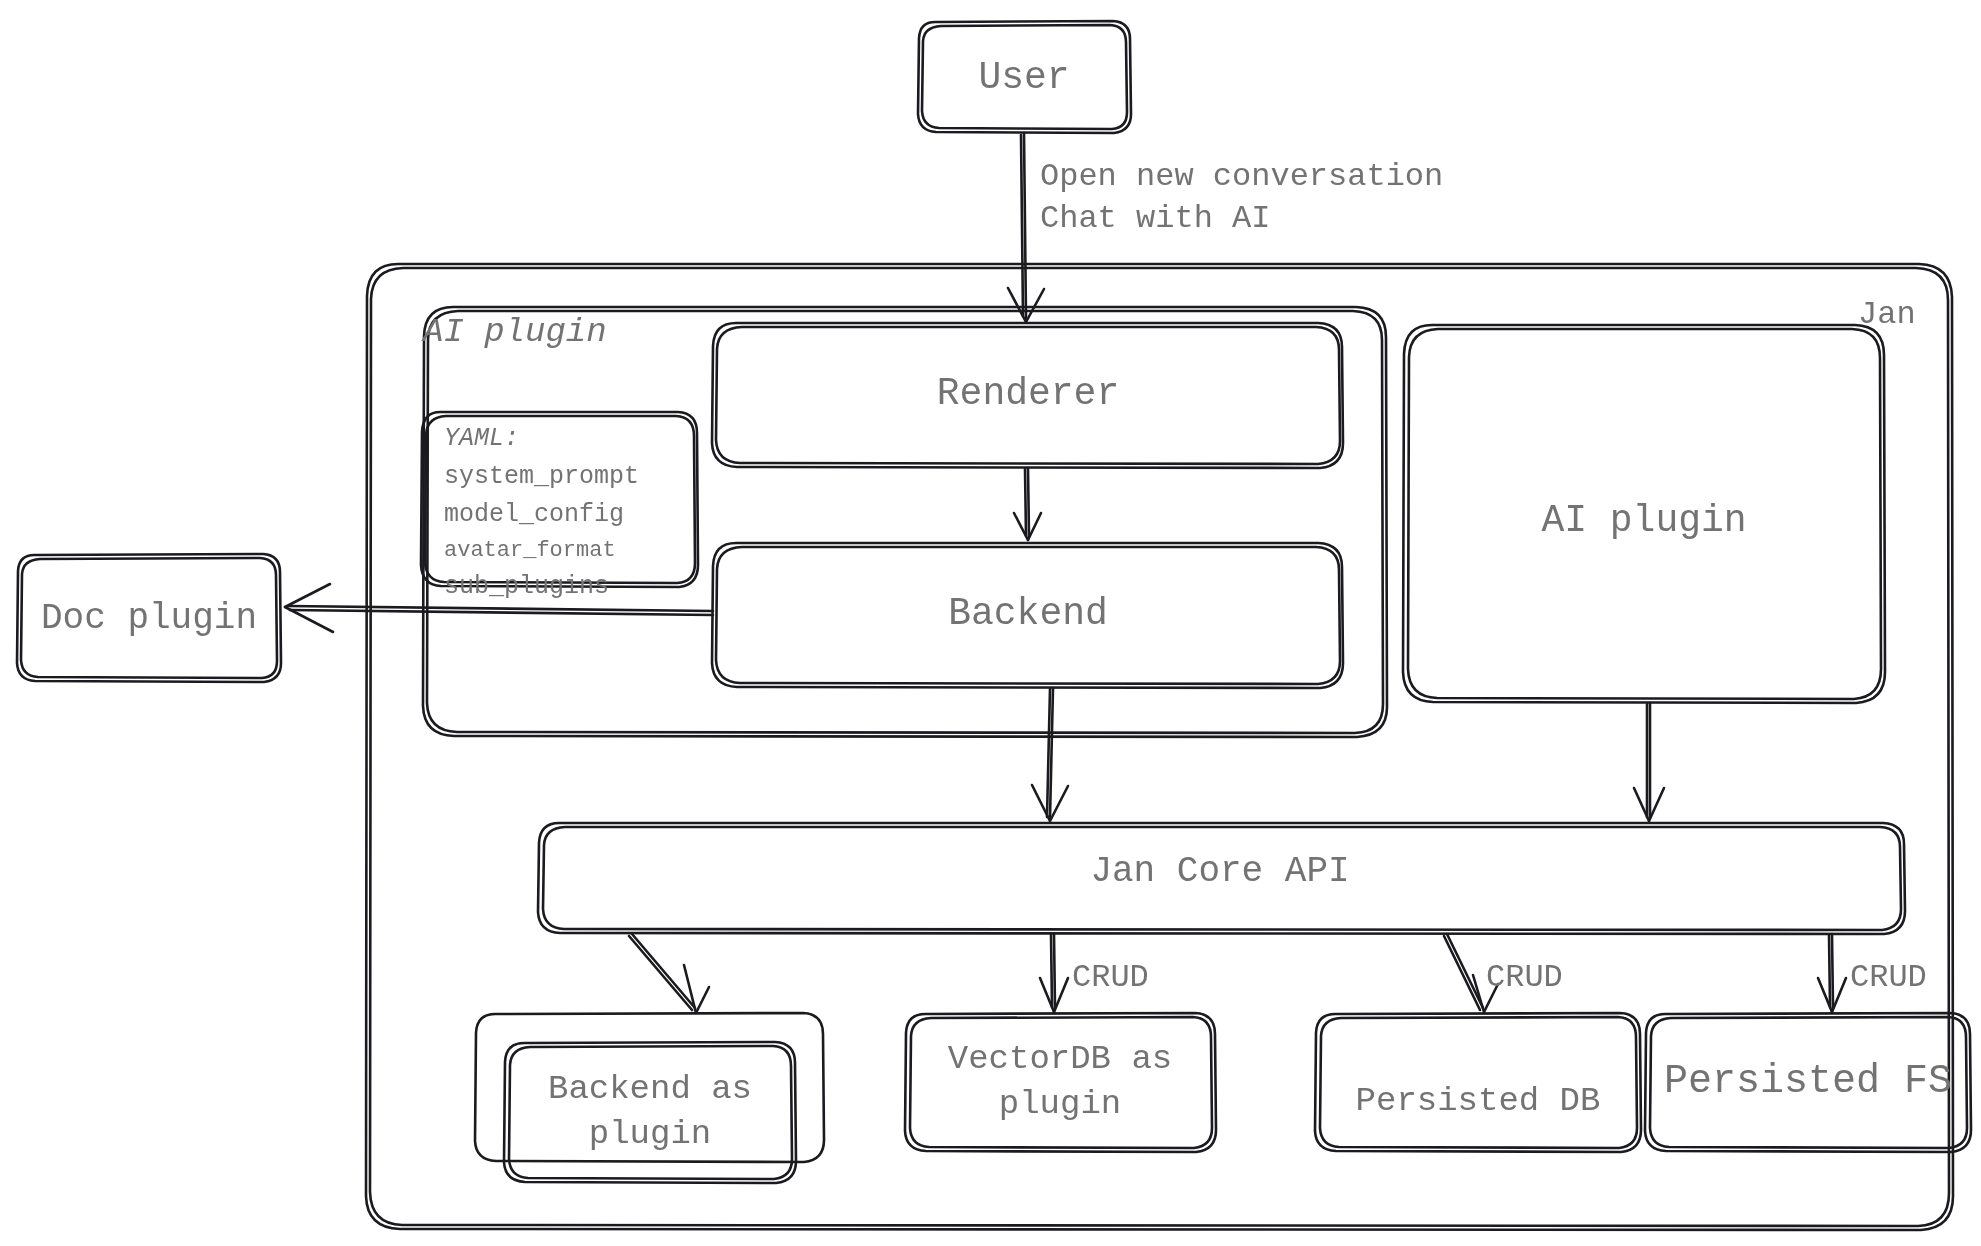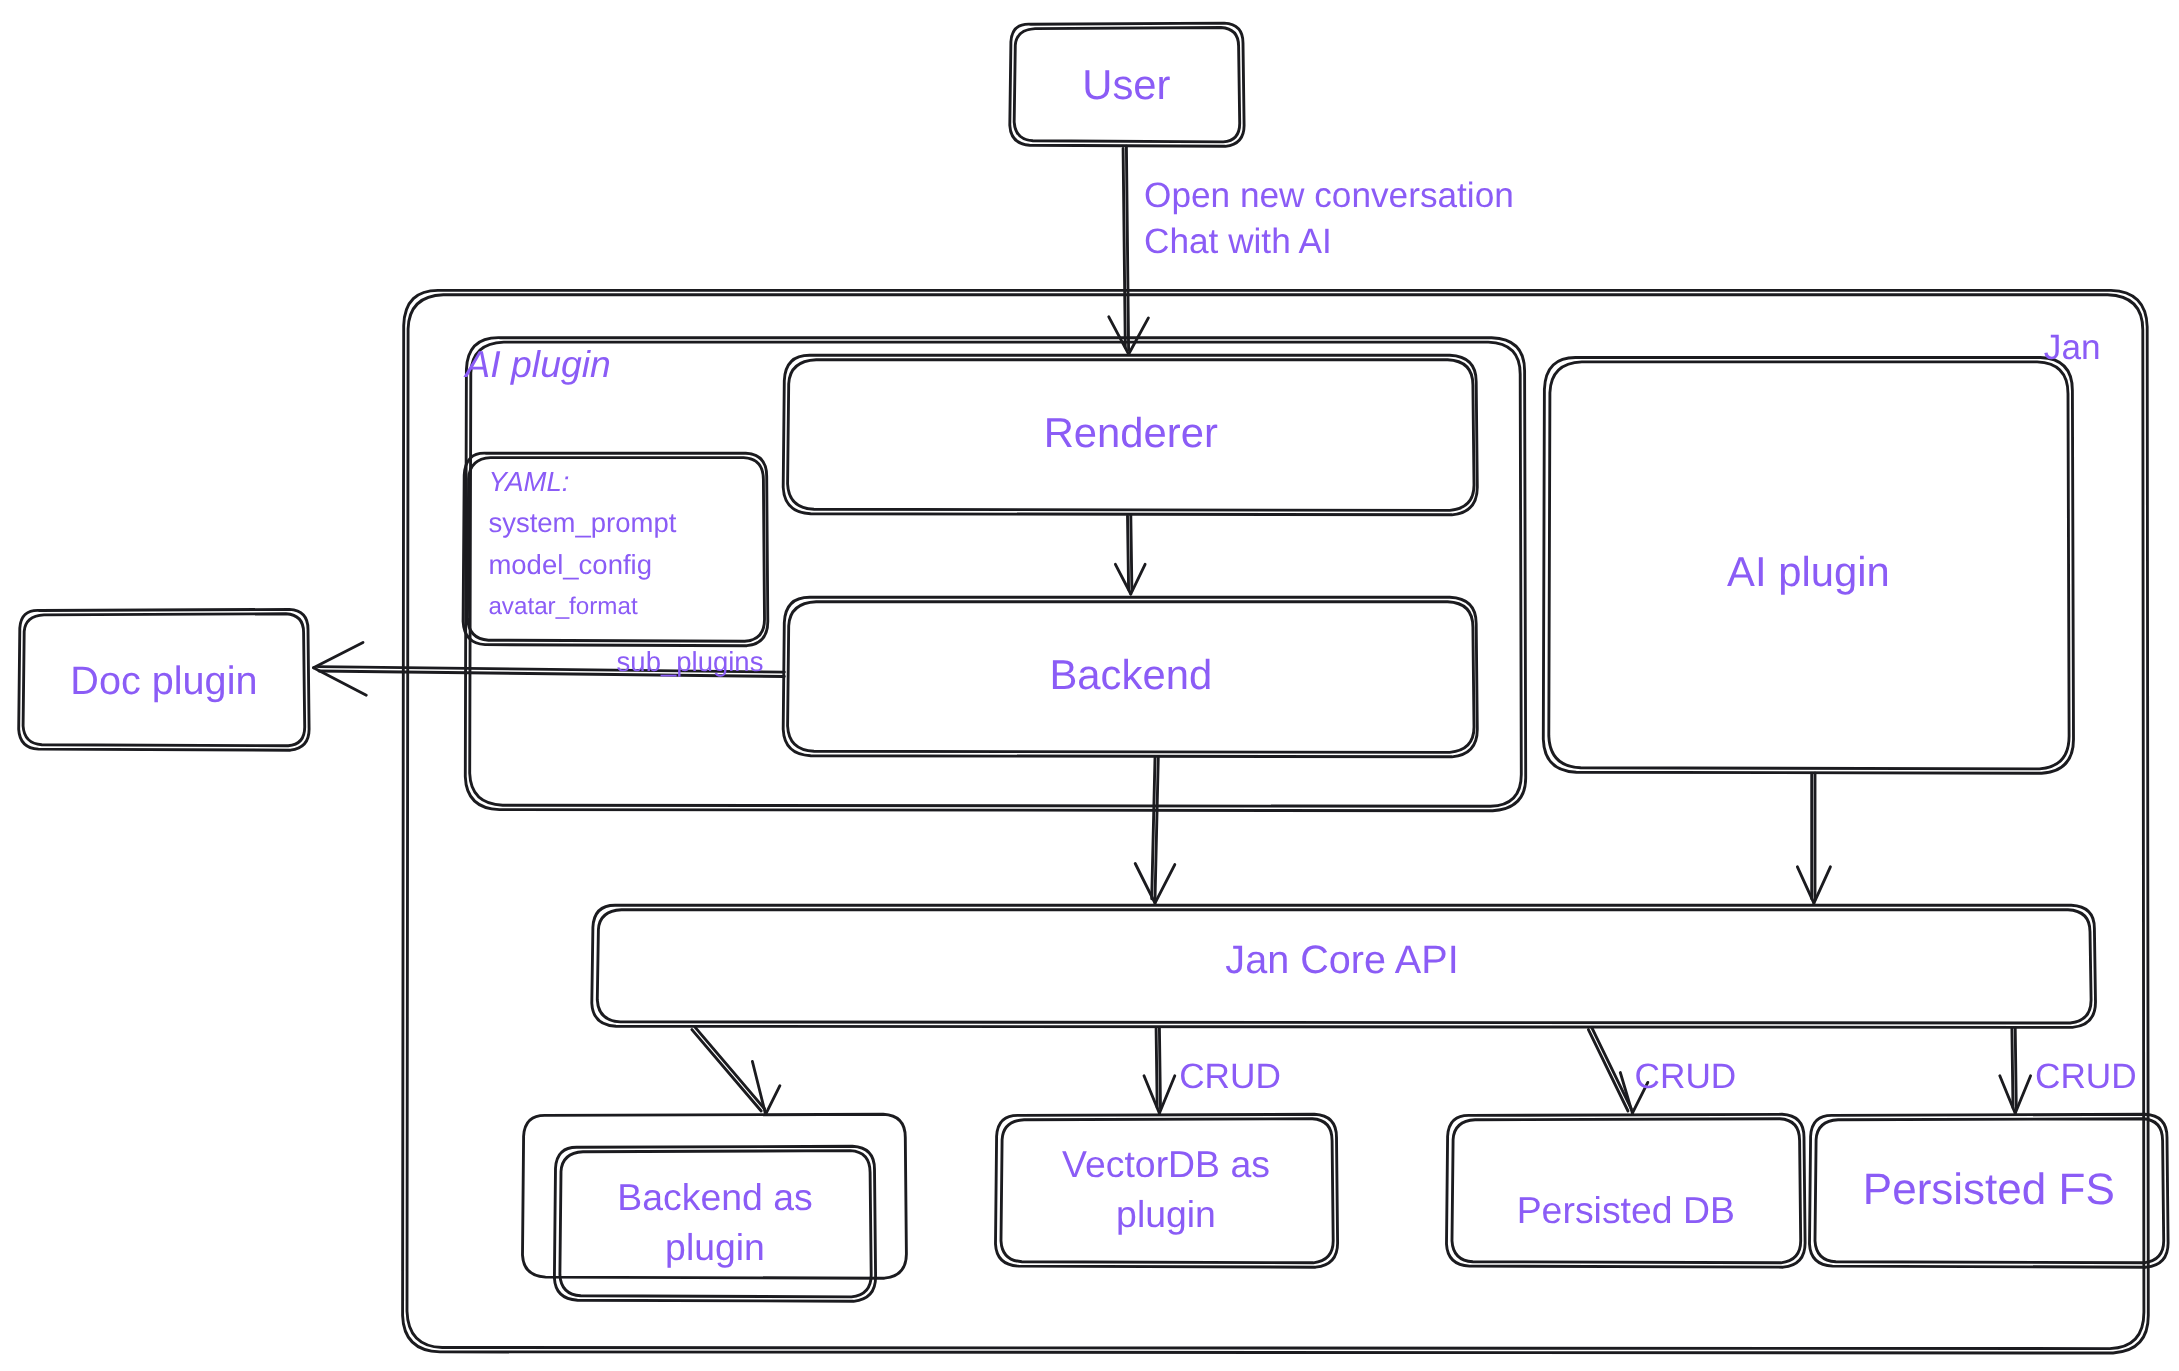--- a/index.html
+++ b/index.html
@@ -17,22 +17,22 @@
   }
   #sketch {
     position: absolute;
     left: 0;
     top: 0;
     width: 1981px;
     height: 1246px;
   }
   .lbl {
     position: absolute;
-    color: #8b5cf6;
-    font-family: Liberation Sans, sans-serif;
+    color: #737373;
+    font-family: Liberation Mono, monospace;
     white-space: pre;
     line-height: 1.32;
     pointer-events: none;
   }
   .center-lbl {
     text-align: center;
     transform: translate(-50%, -50%);
   }
   .left-lbl {
     text-align: left;
@@ -196,21 +196,21 @@
 
   <div class="lbl center-lbl" style="left:1644px; top:521px; font-size:38px;">AI plugin</div>
 
   <div class="lbl center-lbl" style="left:149px; top:619px; font-size:36px;">Doc plugin</div>
 
   <div style="position:absolute; left:444px; top:422px; width:250px;">
     <div class="lbl left-lbl" style="position:static; font-size:25px; font-style:italic;">YAML:</div>
     <div class="lbl left-lbl" style="position:static; font-size:25px; margin-top:5px;">system_prompt</div>
     <div class="lbl left-lbl" style="position:static; font-size:25px; margin-top:5px;">model_config</div>
     <div class="lbl left-lbl" style="position:static; font-size:22px; margin-top:5px;">avatar_format</div>
-    <div class="lbl left-lbl" style="position:static; font-size:25px; margin-top:21px;text-align:right;">sub_plugins</div>
+    <div class="lbl left-lbl" style="position:static; font-size:25px; margin-top:5px;">sub_plugins</div>
   </div>
 
   <div class="lbl center-lbl" style="left:1220px; top:872px; font-size:36px;">Jan Core API</div>
 
 
   <div class="lbl left-lbl" style="left:1072px; top:957px; font-size:32px;">CRUD</div>
 
   <div class="lbl left-lbl" style="left:1486px; top:957px; font-size:32px;">CRUD</div>
 
   <div class="lbl left-lbl" style="left:1850px; top:957px; font-size:32px;">CRUD</div>

